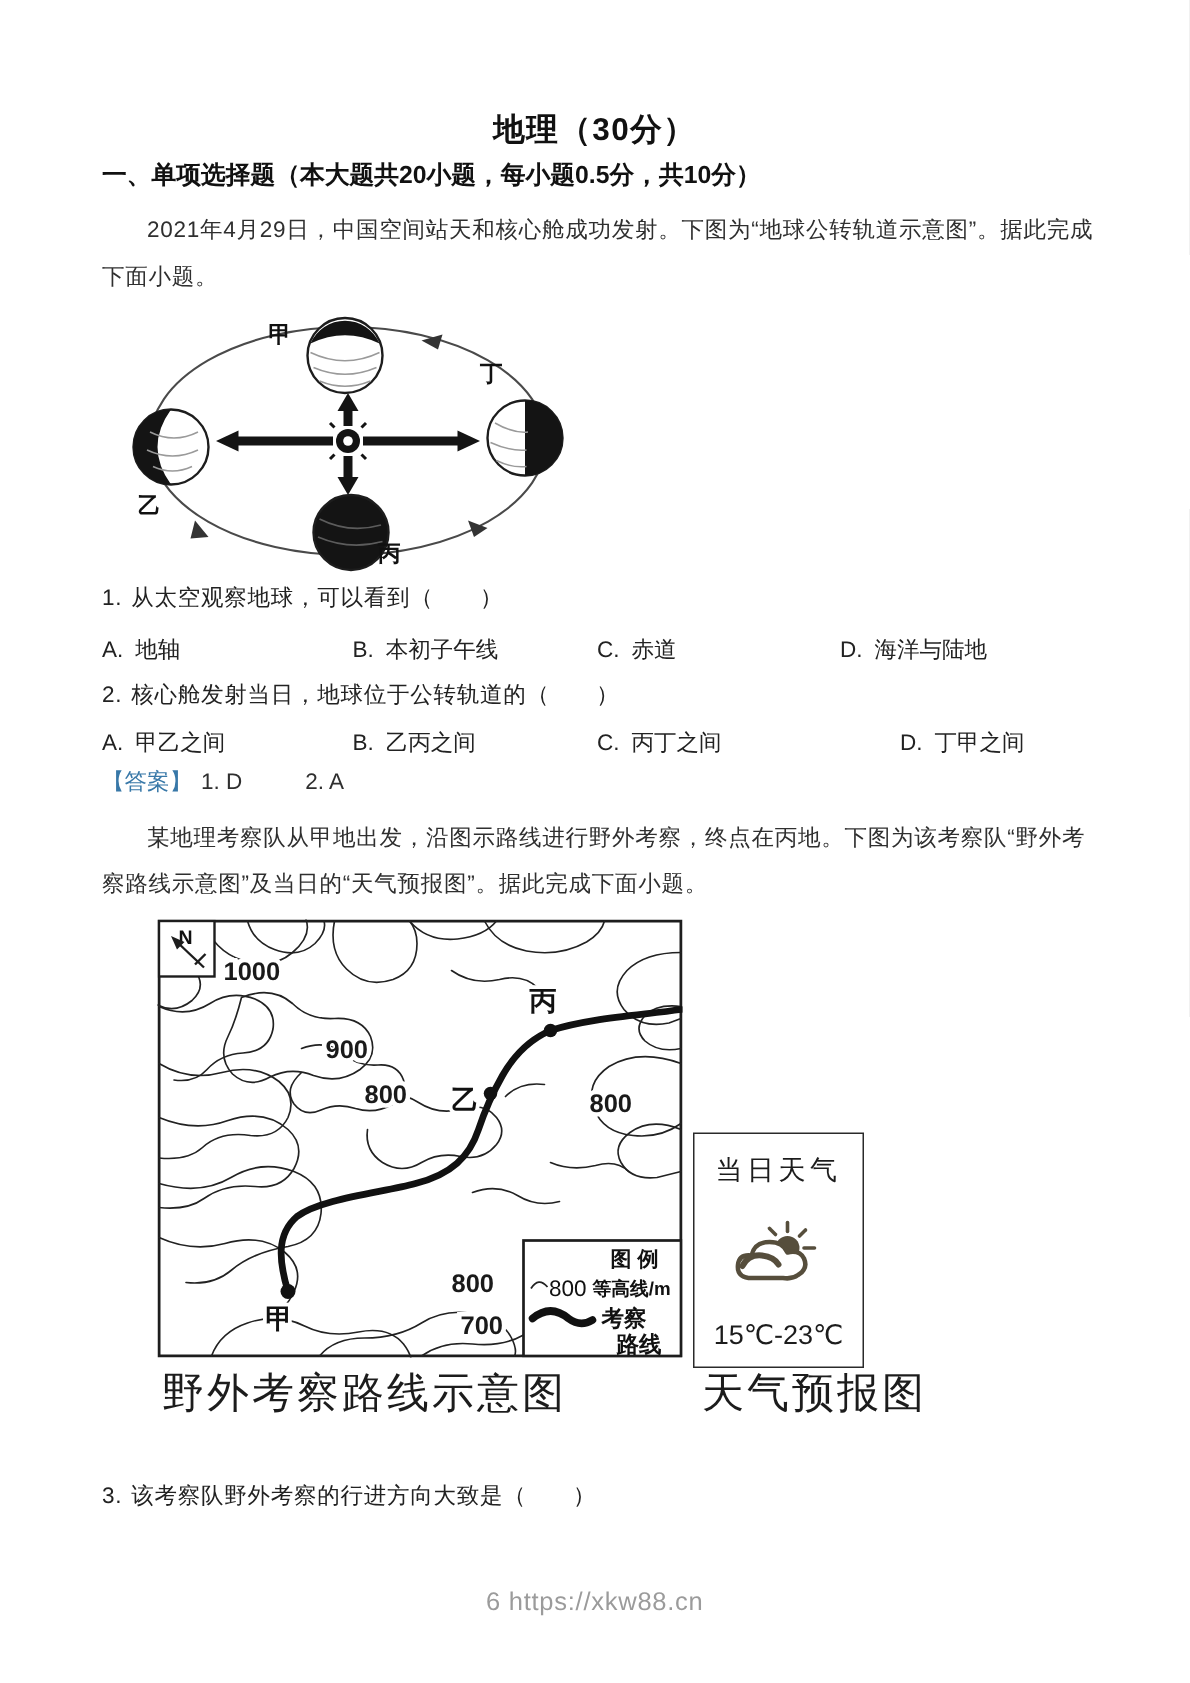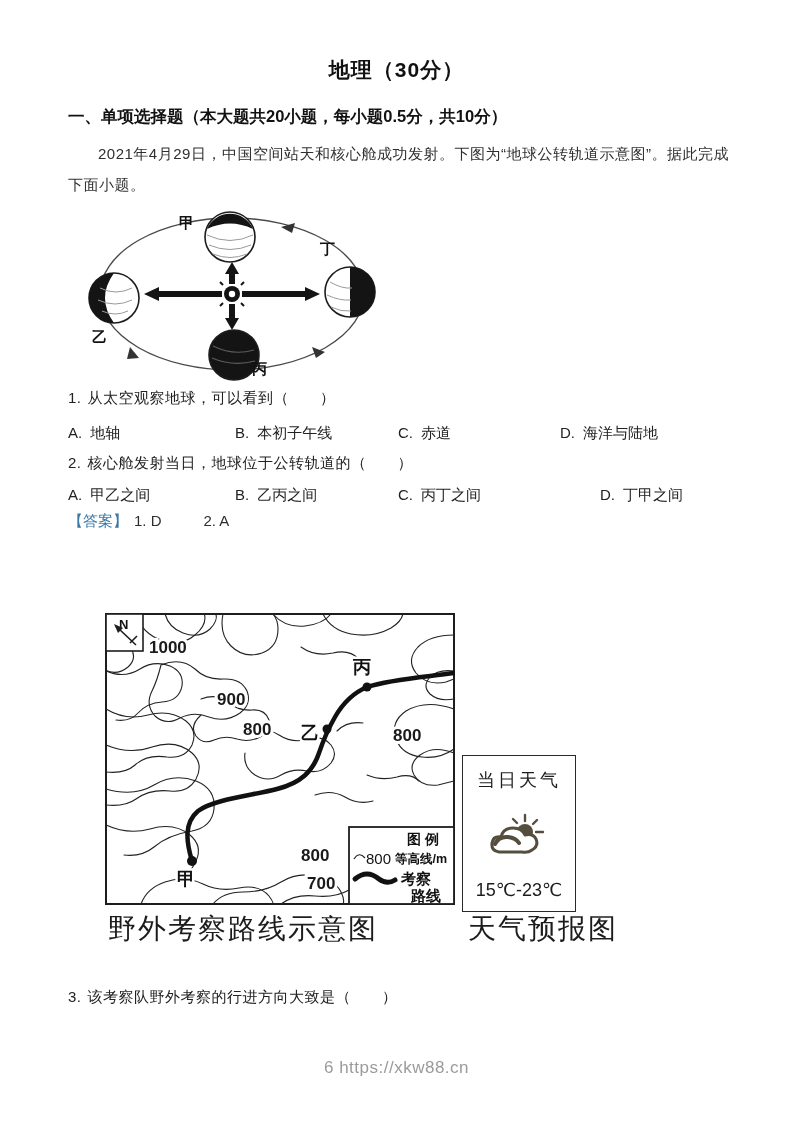--- a/index.html
+++ b/index.html
@@ -4,21 +4,21 @@
 <style>
   html,body{margin:0;padding:0;background:#e8e8e8;}
   .page{
     position:relative;width:793px;height:1122px;margin:0 auto;
     background:#ffffff;overflow:hidden;
     font-family:"Liberation Sans","DejaVu Sans",sans-serif;
     color:#222;
   }
   .abs{position:absolute;}
   .doc-title{
-    top:56px;left:0;width:100%;text-align:center;
+    top:72px;left:0;width:100%;text-align:center;
     font-size:21px;font-weight:bold;color:#111;letter-spacing:1px;
   }
   .section-head{
     top:106px;left:68px;width:680px;
     font-size:16.5px;font-weight:bold;color:#111;
   }
   .para{
     left:68px;width:662px;font-size:15px;line-height:31px;
     text-indent:2em;color:#2f2f2f;letter-spacing:0.5px;
   }
@@ -150,20 +150,21 @@
     <span class="opt" style="left:0px;"><span class="k">A.</span><span>甲乙之间</span></span>
     <span class="opt" style="left:167px;"><span class="k">B.</span><span>乙丙之间</span></span>
     <span class="opt" style="left:330px;"><span class="k">C.</span><span>丙丁之间</span></span>
     <span class="opt" style="left:492px;margin-left:40px;"><span class="k">D.</span><span>丁甲之间</span></span>
   </div>
 
   <div class="abs answer-line" style="top:512px;">
     <span class="answer-label">【答案】</span><span class="answer-item1">1. D</span><span class="answer-item2">2. A</span>
   </div>
 
+  <div class="abs para" style="top:543px;">某地理考察队从甲地出发，沿图示路线进行野外考察，终点在丙地。下图为该考察队“野外考察路线示意图”及当日的“天气预报图”。据此完成下面小题。</div>
 
   <div class="abs" style="left:105px;top:613px;">
     <svg width="350" height="292" viewBox="0 0 350 292">
       <rect x="1" y="1" width="348" height="290" fill="#ffffff" stroke="#1d1d1d" stroke-width="2"></rect>
 
       <g fill="none" stroke="#222" stroke-width="1.1" stroke-linecap="round">
         <path d="M30,1 q8,20 26,26 q20,7 34,-5 q13,-11 9,-22"></path>
         <path d="M60,1 q4,14 18,19 q16,6 27,-4 q8,-8 6,-15"></path>
         <path d="M1,26 q16,-2 24,8 q8,11 -2,20 q-11,9 -23,3"></path>
         <path d="M1,58 q18,8 34,-2 q14,-9 30,-3 q14,6 12,20 q-3,15 -20,16 q-15,1 -24,11 q-8,9 -22,7"></path>

